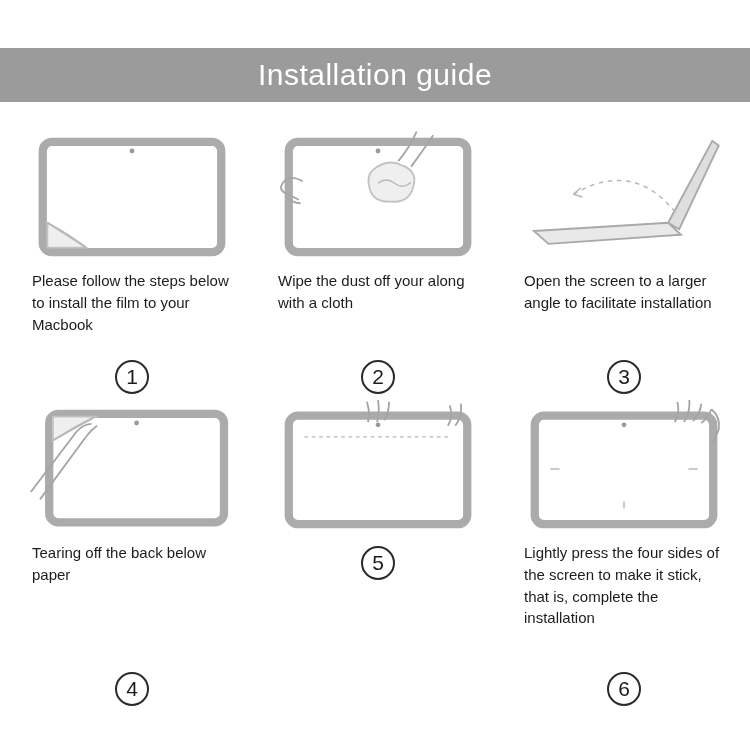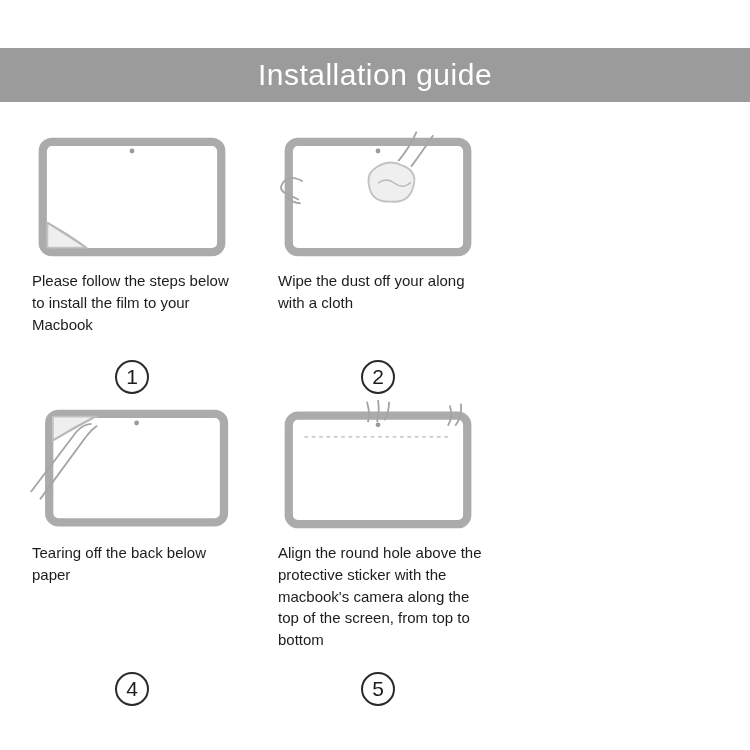--- a/index.html
+++ b/index.html
@@ -119,20 +119,37 @@
           <path class="film" d="M 104 46 q 16 -14 33 -5 q 17 7 11 24 q -5 17 -24 15 q -19 1 -23 -14 q -4 -13 3 -20 Z" stroke-width="2"></path>
           <path class="lite" d="M 110 60 q 9 -7 18 0 q 9 7 18 -1" stroke-width="1.5"></path>
         </svg>
       </div>
       <div class="caption">Wipe the dust off your along with a cloth</div>
       <div class="numwrap">
           <div class="number">2</div>
         </div>
     </div>
 
+    <div class="step">
+      <div class="illus">
+        <svg width="212" height="138" viewBox="0 0 220 150">
+
+          <path d="M 12 112 L 158 103 L 172 116 L 28 126 Z" fill="#e9e9e9" stroke="#a9a9a9" stroke-width="2"></path>
+
+          <path d="M 158 103 L 206 14 L 213 19 L 170 110 Z" fill="#dedede" stroke="#a9a9a9" stroke-width="2"></path>
+
+          <path class="lite" d="M 55 72 Q 120 34 166 92" stroke-width="1.6" stroke-dasharray="5 5"></path>
+          <path class="lite" d="M 55 72 l 8 -7 M 55 72 l 10 3" stroke-width="1.6"></path>
+        </svg>
+      </div>
+      <div class="caption">Open the screen to a larger angle to facilitate installation</div>
+      <div class="numwrap">
+          <div class="number">3</div>
+        </div>
+    </div>
   </div>
 
   <div class="grid row2">
 
     <div class="step">
       <div class="illus">
         <svg width="212" height="138" viewBox="0 0 220 150">
           <rect class="frame" x="20" y="15" width="190" height="118" rx="10" stroke-width="9"></rect>
           <circle cx="115" cy="25" r="2.6" fill="#9a9a9a"></circle>
 
@@ -155,21 +172,37 @@
           <rect class="frame" x="13" y="17" width="194" height="118" rx="10" stroke-width="9"></rect>
           <circle cx="110" cy="27" r="2.6" fill="#9a9a9a"></circle>
 
           <path class="hand" d="M 98 2 q 4 14 1 22 M 110 0 q 2 14 -1 24 M 122 2 q 0 12 -5 20" stroke-width="2"></path>
 
           <path class="hand" d="M 188 6 q 4 12 -2 22 M 200 4 q 2 14 -6 24" stroke-width="2"></path>
 
           <path class="lite" d="M 30 40 L 190 40" stroke-width="1.4" stroke-dasharray="4 4"></path>
         </svg>
       </div>
-      <div class="caption">Align the round hole above the protective sticker with the macbook's camera along the top of the screen, from top to bottom</div>
       <div class="numwrap">
           <div class="number">5</div>
         </div>
     </div>
 
+    <div class="step">
+      <div class="illus">
+        <svg width="212" height="138" viewBox="0 0 220 150">
+          <rect class="frame" x="13" y="17" width="194" height="118" rx="10" stroke-width="9"></rect>
+          <circle cx="110" cy="27" r="2.6" fill="#9a9a9a"></circle>
+
+          <path class="hand" d="M 168 2 q 3 14 -3 22 M 181 0 q 1 14 -6 24 M 194 4 q -1 11 -9 19 M 205 10 q -3 9 -11 15" stroke-width="2"></path>
+          <path class="hand" d="M 205 10 q 10 8 8 22 l -6 14" stroke-width="2"></path>
+
+          <path class="lite" d="M 30 75 l 10 0 M 190 75 l -10 0 M 110 118 l 0 -8" stroke-width="1.6"></path>
+        </svg>
+      </div>
+      <div class="caption">Lightly press the four sides of the screen to make it stick, that is, complete the installation</div>
+      <div class="numwrap">
+          <div class="number">6</div>
+        </div>
+    </div>
   </div>
 
 </div>
 
 </body></html>

